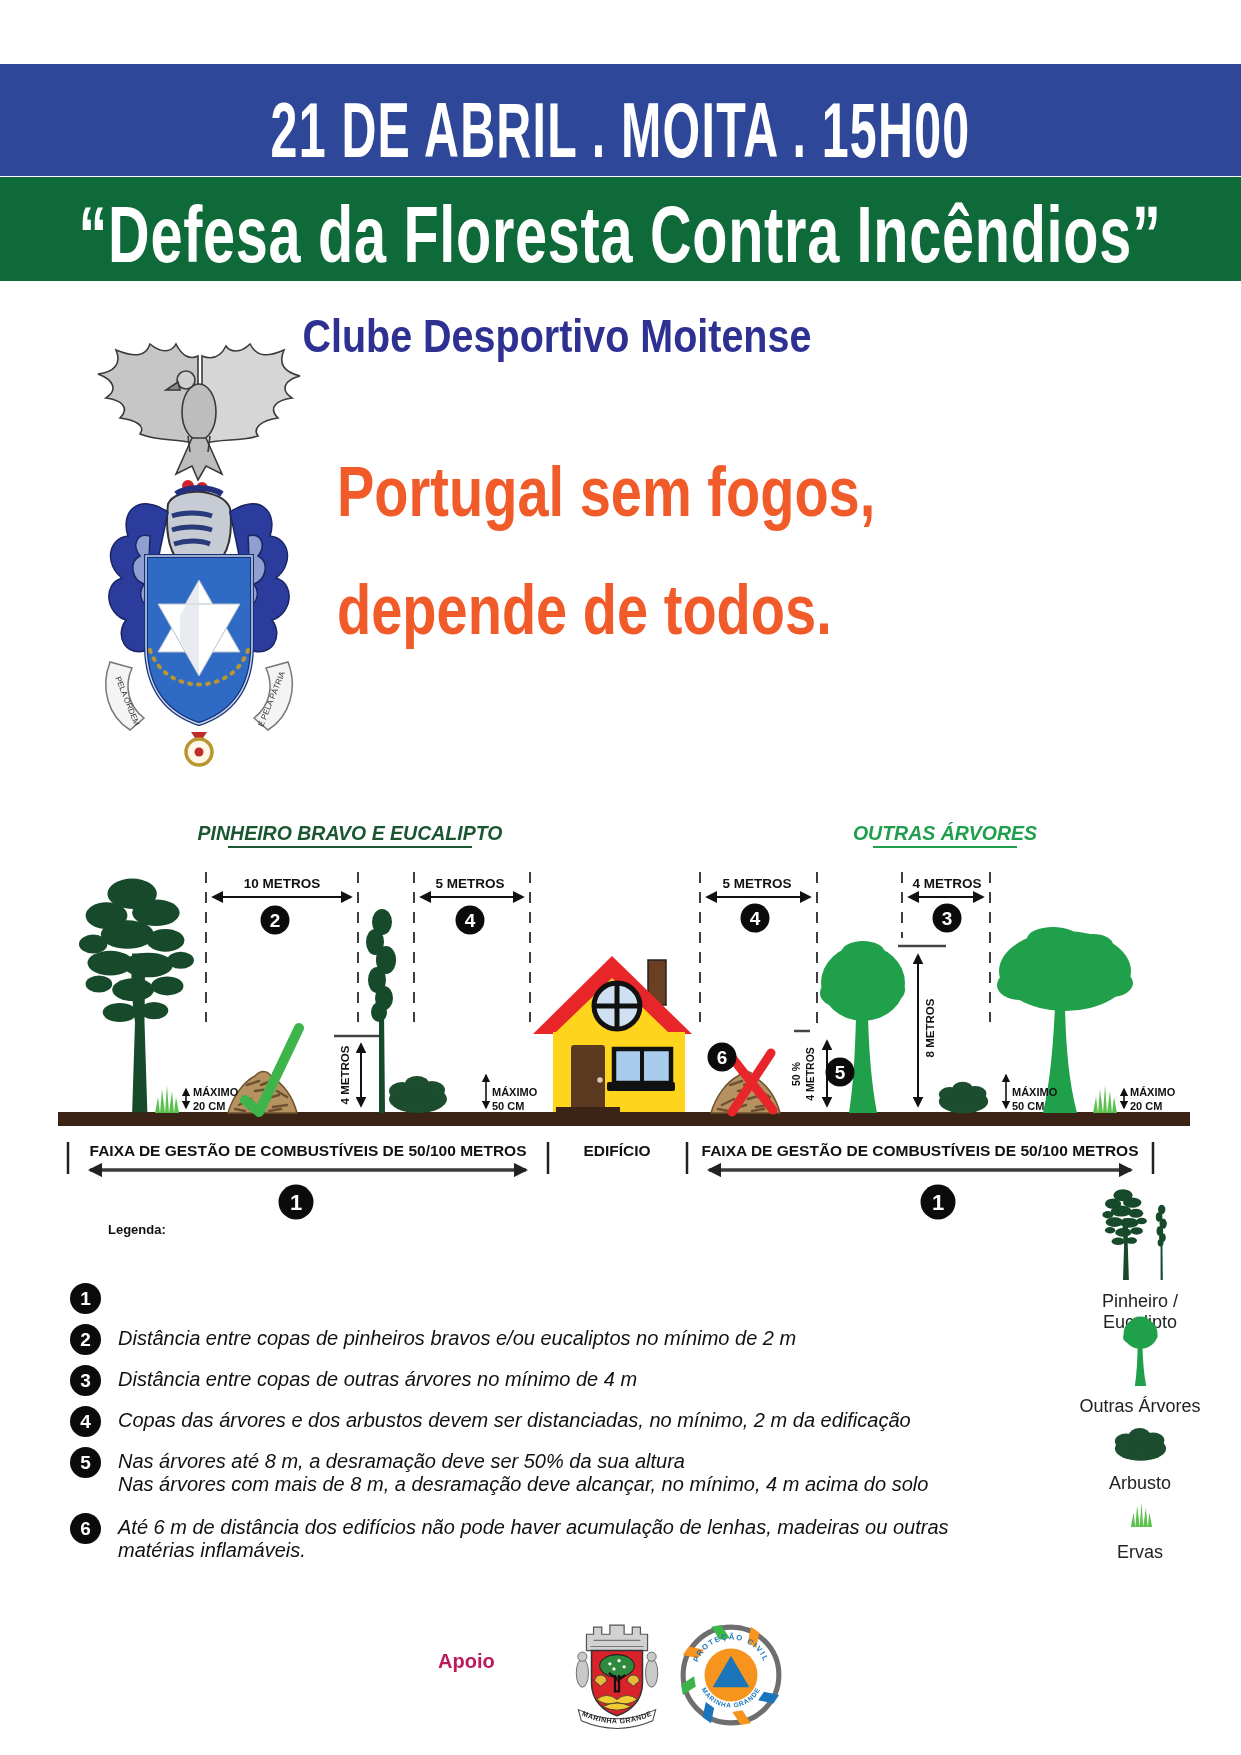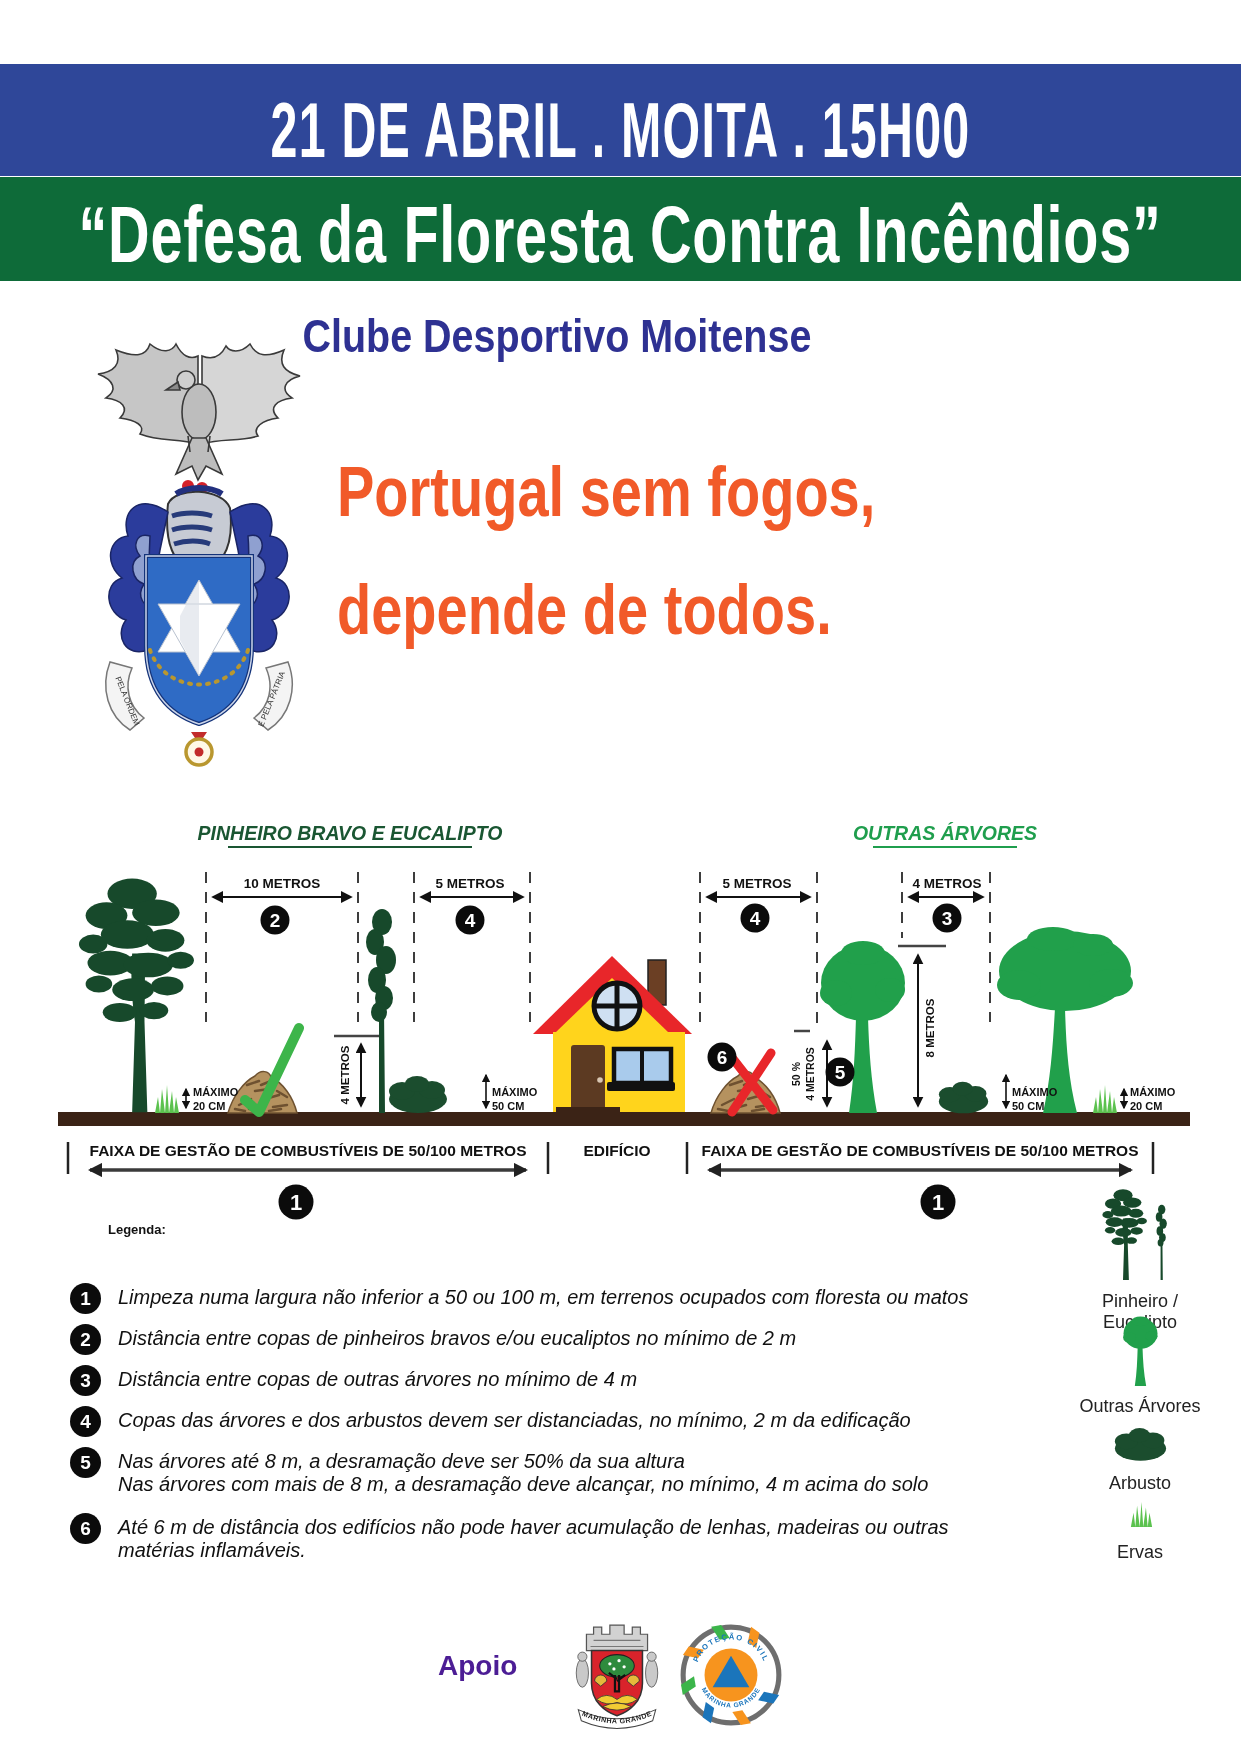--- a/index.html
+++ b/index.html
@@ -22,21 +22,21 @@
   
   .lg-head{left:108px;top:1222px;font-size:13px;font-weight:bold;color:#111;}
   .lg-row{position:absolute;left:70px;display:flex;gap:17px;align-items:flex-start;}
   .lg-num{flex:0 0 auto;width:31px;height:31px;border-radius:50%;background:#0b0b0b;color:#fff;
           font-weight:bold;font-size:19px;display:flex;align-items:center;justify-content:center;margin-top:-3px;}
   .lg-text{font-size:20px;font-style:italic;color:#111;line-height:1.17;max-width:1045px;}
   .lg-text.narrow{max-width:880px;}
   
   .side-label{position:absolute;left:1070px;width:140px;text-align:center;font-size:18px;color:#222;}
   
-  .apoio{left:438px;top:1650px;font-size:28px;font-weight:bold;color:#4c1d95;}
+  .apoio{left:438px;top:1650px;font-size:20px;font-weight:bold;color:#be185d;}
   svg{display:block;}
   svg text{font-family:"Liberation Sans",sans-serif;}
 </style>
 </head>
 <body>
 
 <div class="poster">
 
   <div class="banner banner-top">
     <span class="cond">21 DE ABRIL . MOITA . 15H00</span>
@@ -304,21 +304,20 @@
       <text x="296" y="450" text-anchor="middle" font-size="22" font-weight="bold" fill="#fff">1</text>
       <circle cx="938" cy="442" r="17.5" fill="#0b0b0b"></circle>
       <text x="938" y="450" text-anchor="middle" font-size="22" font-weight="bold" fill="#fff">1</text>
     </g>
   </svg>
 
   <div class="abs lg-head">Legenda:</div>
 
   <div class="lg-row" style="top:1286px;">
     <span class="lg-num">1</span>
-    <span class="lg-text">Limpeza numa largura não inferior a 50 ou 100 m, em terrenos ocupados com floresta ou matos</span>
   </div>
   <div class="lg-row" style="top:1327px;">
     <span class="lg-num">2</span>
     <span class="lg-text">Distância entre copas de pinheiros bravos e/ou eucaliptos no mínimo de 2 m</span>
   </div>
   <div class="lg-row" style="top:1368px;">
     <span class="lg-num">3</span>
     <span class="lg-text">Distância entre copas de outras árvores no mínimo de 4 m</span>
   </div>
   <div class="lg-row" style="top:1409px;">

